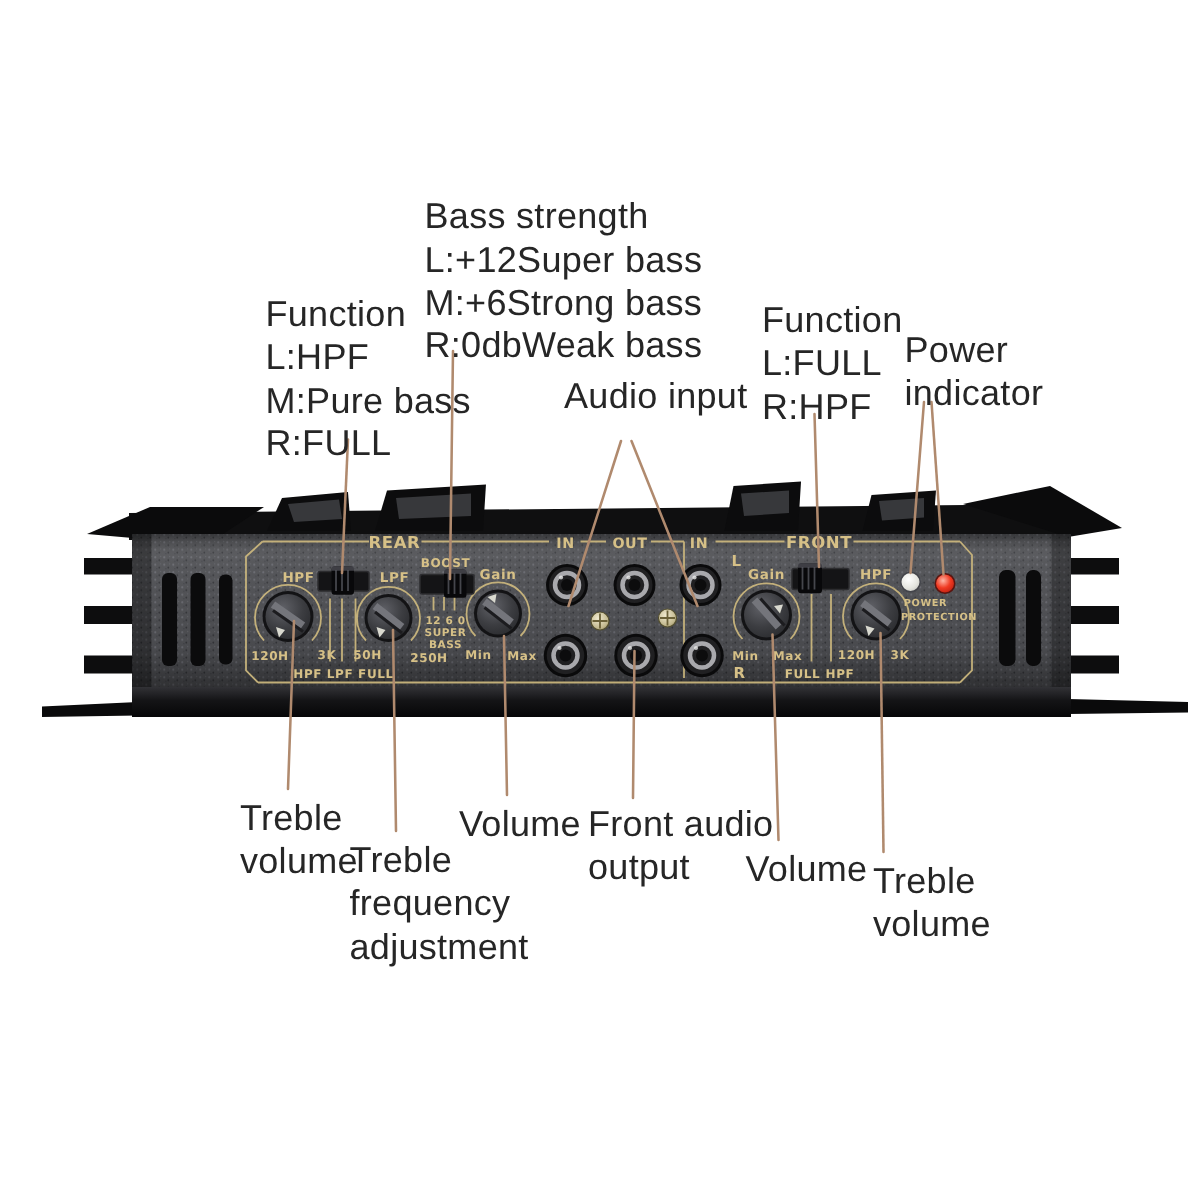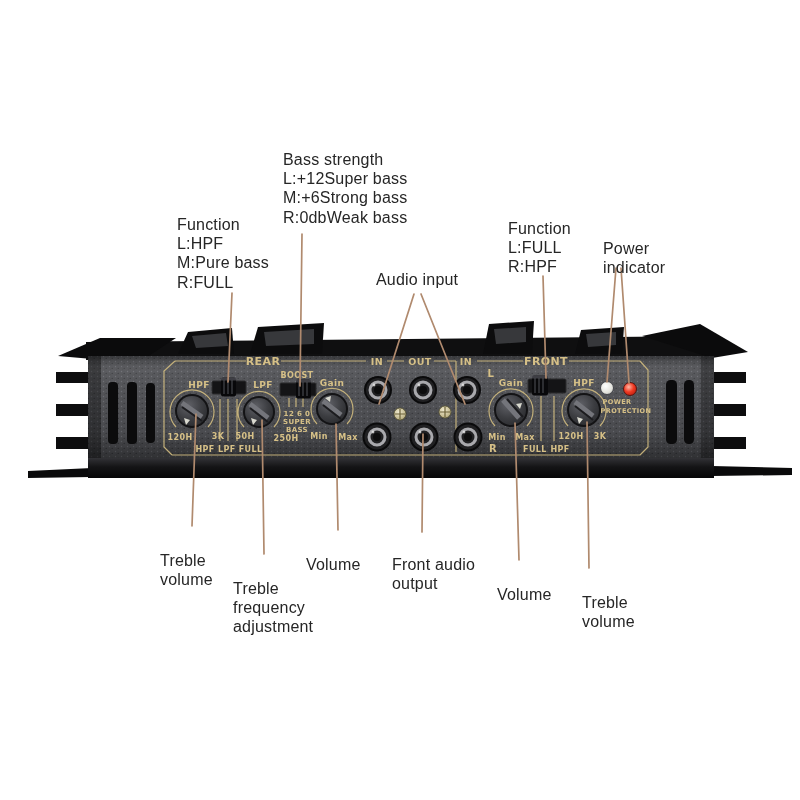--- a/index.html
+++ b/index.html
@@ -1,22 +1,22 @@
 <!DOCTYPE html>
 <html><head>
 <meta charset="utf-8">
 <style>
   html,body{margin:0;padding:0;background:#ffffff;}
   #stage{
     position:relative;width:800px;height:800px;background:#ffffff;overflow:hidden;
     font-family:"Liberation Sans", sans-serif;
   }
   .anno{
-    position:absolute;color:#262626;font-size:16px;line-height:1.2;
-    white-space:pre-line;letter-spacing:0.2px;margin-top:19px;
+    position:absolute;color:#262626;font-size:24px;line-height:1.2;
+    white-space:pre-line;letter-spacing:0.2px;
   }
   svg text{
     font-family:"DejaVu Sans", sans-serif;
     fill:#d6c087;
     letter-spacing:0.4px;
   }
   .gold-frame{stroke:#cdb87e;stroke-width:1.2;fill:none;opacity:0.92;}
   .leader{stroke:#b08a6e;stroke-width:1.7;stroke-linecap:round;}
 </style>
 </head>

